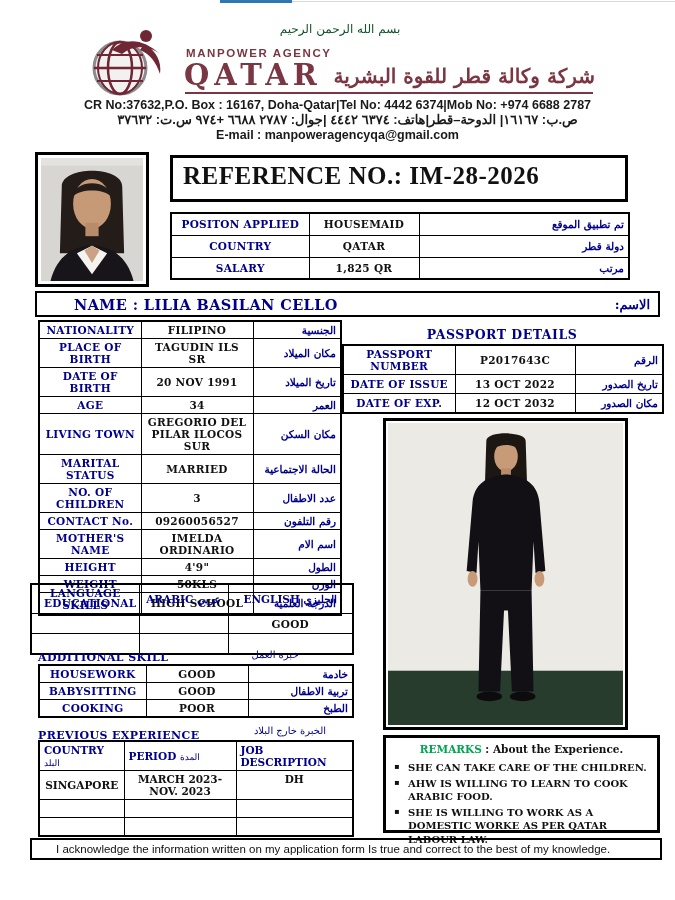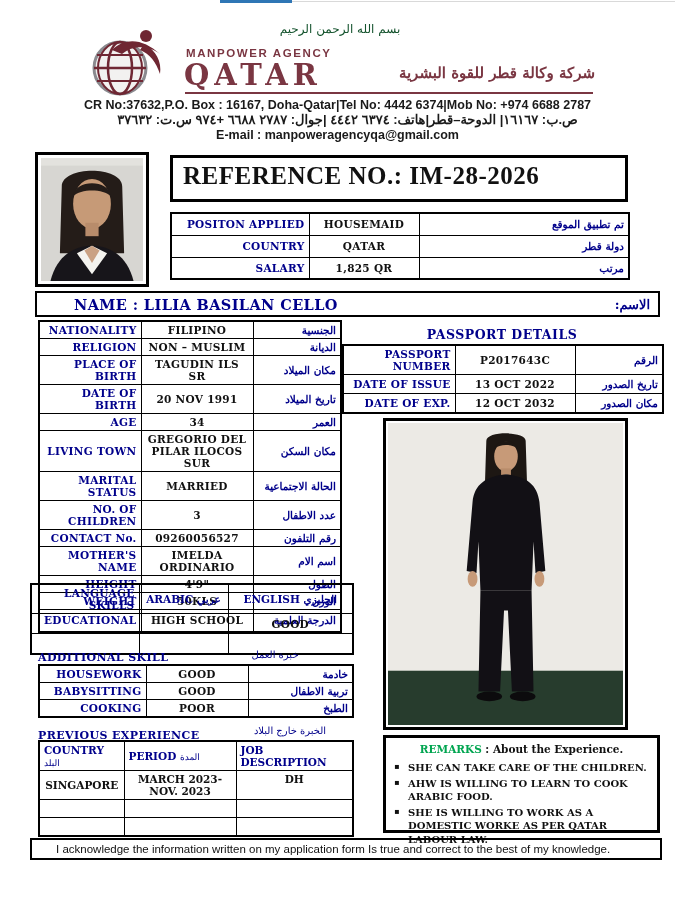--- a/index.html
+++ b/index.html
@@ -15,21 +15,21 @@
 
   
   .bismillah { position:absolute; left:250px; top:22px; width:180px; text-align:center;
                font-size:12px; color:#14532d; font-family:"DejaVu Serif", serif; }
   .logo { position:absolute; left:82px; top:28px; }
   .brand-en1 { position:absolute; left:186px; top:47px; font-family:"Liberation Sans", sans-serif;
                font-weight:bold; font-size:11.5px; letter-spacing:1.6px; color:#7a3642; }
   .brand-en2 { position:absolute; left:184px; top:58px; font-family:"DejaVu Serif", serif;
                font-weight:bold; font-size:29px; letter-spacing:5px; color:#7a3642; }
   .brand-ar  { position:absolute; left:330px; top:64px; width:265px; text-align:right;
-               font-size:15px; font-weight:bold; color:#7a3642; direction:rtl; }
+               font-size:20px; font-weight:bold; color:#7a3642; direction:rtl; }
   .brand-rule{ position:absolute; left:185px; top:92px; width:408px; height:2px; background:#7a3642; }
   .hdr-line1 { position:absolute; left:0; top:98px; width:675px; text-align:center;
                font-family:"Liberation Sans", sans-serif; font-weight:bold; font-size:12.5px; color:#1a1a1a; }
   .hdr-line2 { position:absolute; left:0; top:112px; width:675px; text-align:center; direction:rtl;
                font-family:"Liberation Sans", sans-serif; font-weight:bold; font-size:13px; color:#1a1a1a;padding-left:20px; }
   .hdr-line3 { position:absolute; left:0; top:128px; width:675px; text-align:center;
                font-family:"Liberation Sans", sans-serif; font-weight:bold; font-size:12.5px; color:#1a1a1a; }
 
   
   .headshot { position:absolute; left:35px; top:152px; width:114px; height:135px;
@@ -37,21 +37,21 @@
   .headshot svg { width:100%; height:100%; display:block; }
   .refbox { position:absolute; left:170px; top:155px; width:458px; height:47px;
             border:3px solid #000; display:flex; align-items:center;font-family:Liberation Serif, serif; }
   .refbox span { font-weight:bold; font-size:25px; letter-spacing:0.5px; padding-left:10px; padding-bottom:6px; }
 
   
   table.tbl { border-collapse:collapse; table-layout:fixed; }
   table.tbl td { border:1px solid #000; padding:2px 4px; font-size:10.5px; font-weight:bold;
                  overflow:hidden; }
   table.tbl { border:2px solid #000; }
-  td.lbl { color:#00008b; text-align:right; letter-spacing:0.3px; }
+  td.lbl { color:#00008b; text-align:center; letter-spacing:0.3px; }
   td.val { color:#111; text-align:center; letter-spacing:0.3px; }
   td.ar  { color:#00008b; text-align:right; direction:rtl; font-size:10px; font-weight:normal; }
 
   .apptable { position:absolute; left:170px; top:212px; width:458px; }
   .apptable td { height:22px; }
 
   .namebar { position:absolute; left:35px; top:291px; width:625px; height:26px;
              border:2px solid #000; display:flex; align-items:center; justify-content:space-between; }
   .namebar .nm { color:#00008b; font-weight:bold; font-size:14.5px; padding-left:14px; letter-spacing:0.4px;margin-left:23px; }
   .namebar .nm-ar { color:#00008b; font-weight:bold; font-size:13px; padding-right:8px; direction:rtl; }
@@ -185,25 +185,20 @@
         <col style="width:112px">
         <col style="width:88px">
       </colgroup>
     <tbody>
         <tr>
           <td class="lbl">NATIONALITY</td>
           <td class="val">FILIPINO</td>
           <td class="ar">الجنسية</td>
         </tr>
     <tr>
-          <td class="lbl">RELIGION</td>
-          <td class="val">NON – MUSLIM</td>
-          <td class="ar">الديانة</td>
-        </tr>
-    <tr>
           <td class="lbl">PLACE OF BIRTH</td>
           <td class="val">TAGUDIN ILS SR</td>
           <td class="ar">مكان الميلاد</td>
         </tr>
     <tr>
           <td class="lbl">DATE OF BIRTH</td>
           <td class="val">20 NOV 1991</td>
           <td class="ar">تاريخ الميلاد</td>
         </tr>
     <tr>

